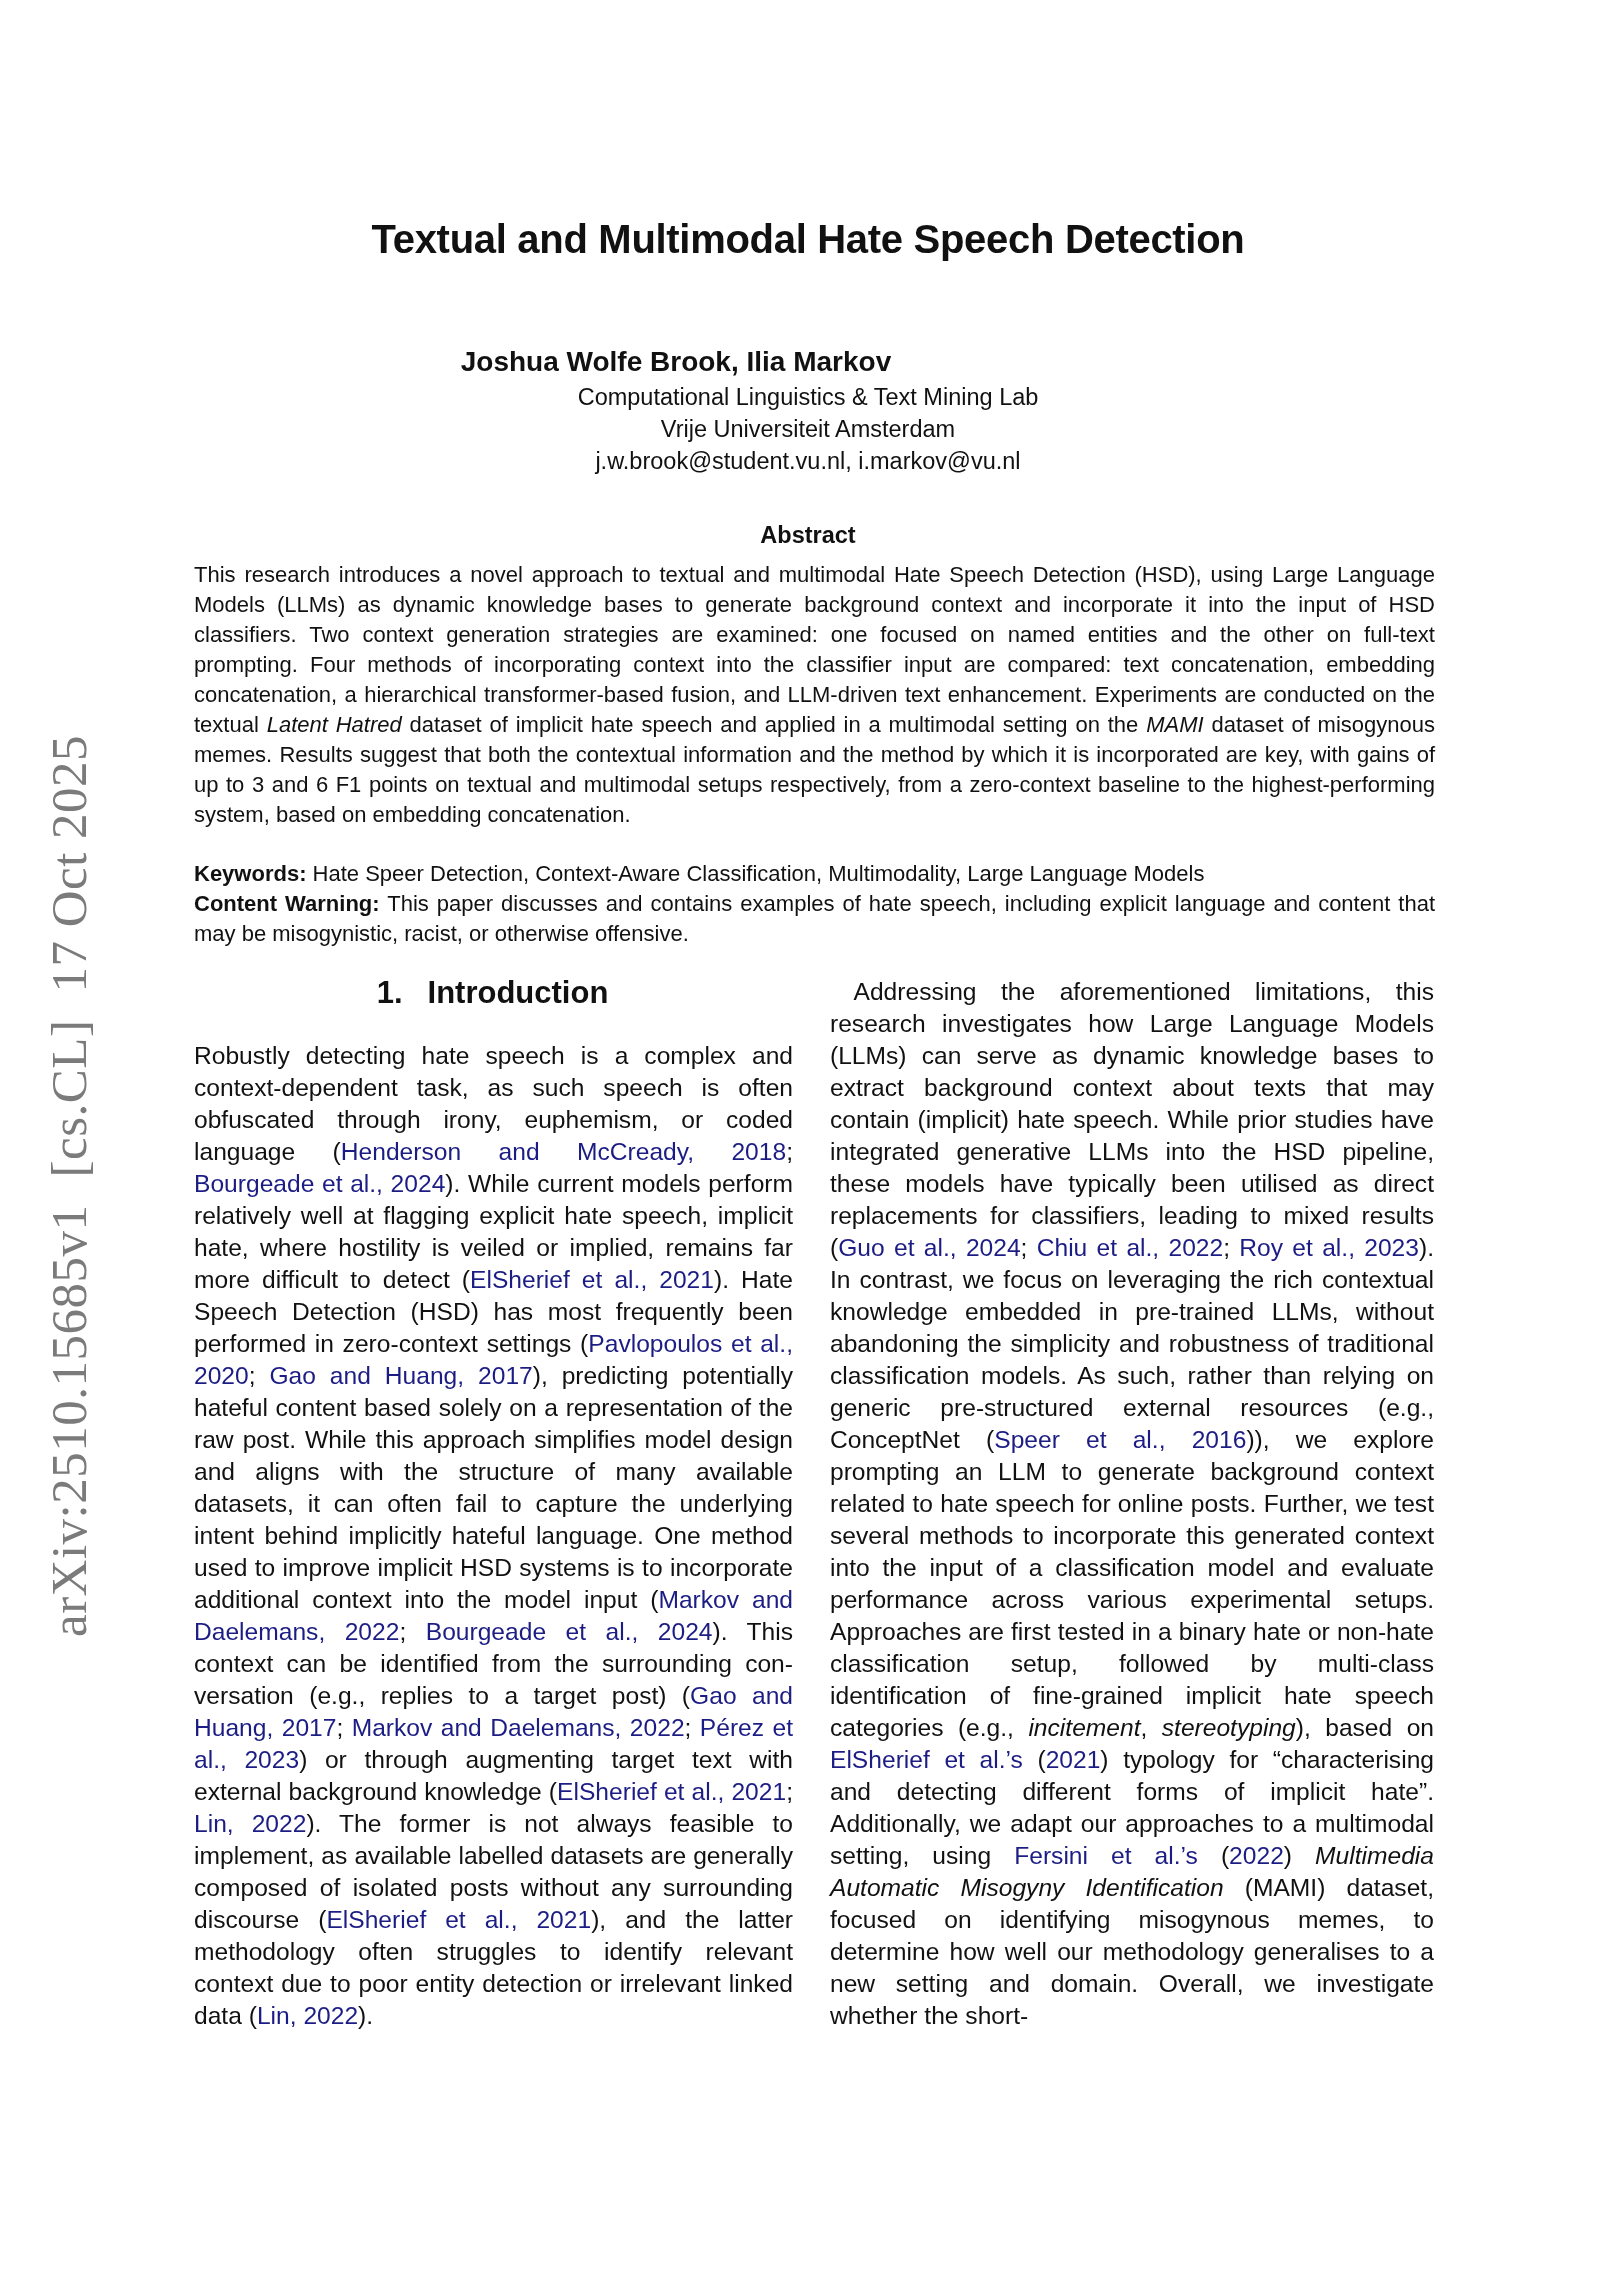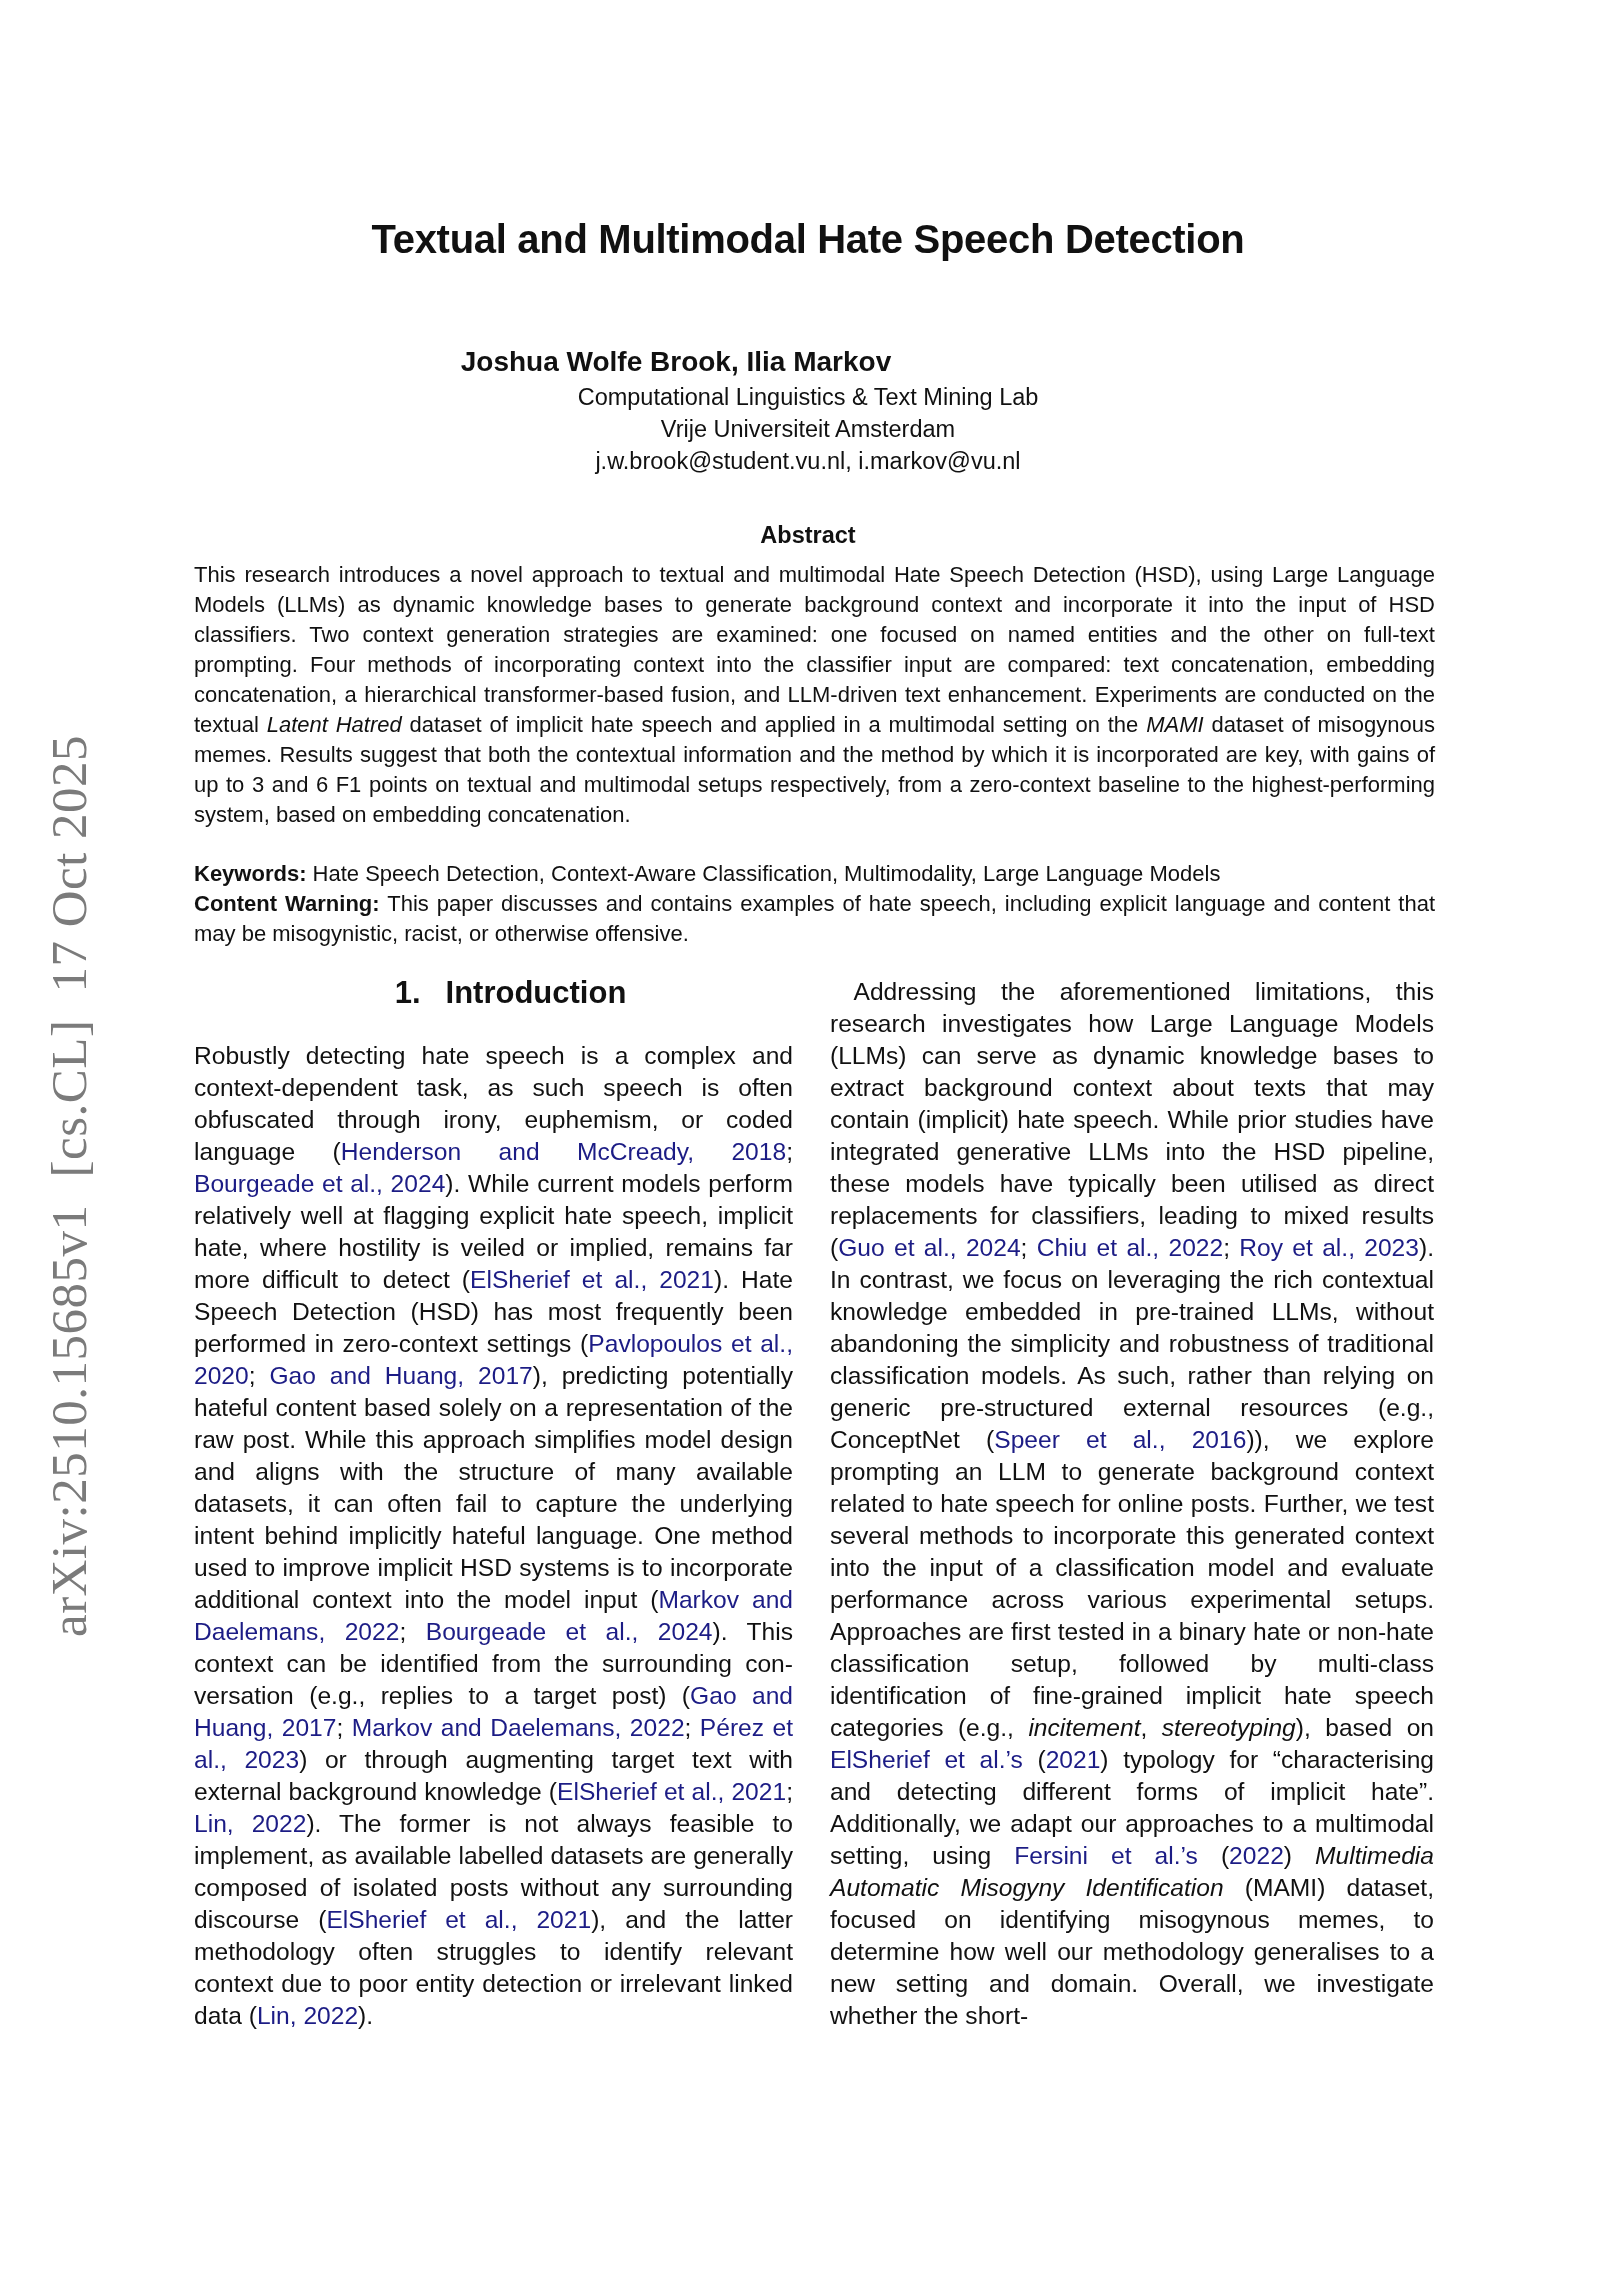--- a/index.html
+++ b/index.html
@@ -47,21 +47,21 @@
     font-size: 22px; line-height: 30px; text-align: left;
   }
   .keywords b { font-weight: bold; }
   .warning {
     position: absolute; left: 194px; width: 1241px; top: 889px;
     font-size: 22px; line-height: 30px; text-align: justify;
   }
   .warning b { font-weight: bold; }
 
   .section-heading {
-    position: absolute; left: 212px; width: 597px; top: 975px;
+    position: absolute; left: 194px; width: 597px; top: 975px;
     text-align: center; font-weight: bold; font-size: 31px; line-height: 36px;
   }
   .section-heading .num { margin-right: 25px; }
 
   .col {
     position: absolute; font-size: 24.6px; line-height: 32px;
     text-align: justify; hyphens: manual;
   }
   .col-left { left: 194px; width: 599px; top: 1040px; }
   .col-right { left: 830px; width: 604px; top: 976px; }
@@ -83,21 +83,21 @@
 <div class="authors">Joshua Wolfe Brook, Ilia Markov</div>
 <div class="affil">
   <div>Computational Linguistics &amp; Text Mining Lab</div>
   <div>Vrije Universiteit Amsterdam</div>
   <div>j.w.brook@student.vu.nl, i.markov@vu.nl</div>
 </div>
 
 <div class="abstract-heading">Abstract</div>
 <div class="abstract"><span>This research introduces a novel approach to textual and multimodal Hate Speech Detection (HSD), using Large Language Models (LLMs) as dynamic knowledge bases to generate background context and incorporate it into the input of HSD classifiers. Two context generation strategies are examined: one focused on named entities and the other on full-text prompting. Four methods of incorporating context into the classifier input are compared: text concatenation, embedding concatenation, a hierarchical transformer-based fusion, and LLM-driven text enhancement. Experiments are conducted on the textual </span><i>Latent Hatred</i><span> dataset of implicit hate speech and applied in a multimodal setting on the </span><i>MAMI</i><span> dataset of misogynous memes. Results suggest that both the contextual information and the method by which it is incorporated are key, with gains of up to 3 and 6 F1 points on textual and multimodal setups respectively, from a zero-context baseline to the highest-performing system, based on embedding concatenation.</span></div>
 
-<div class="keywords"><b>Keywords:</b><span> Hate Speech Detection, Context-Aware Classification, Multimodality, Large Language Models</span></div>
+<div class="keywords"><b>Keywords:</b><span> Hate Speer Detection, Context-Aware Classification, Multimodality, Large Language Models</span></div>
 <div class="warning"><b>Content Warning:</b><span> This paper discusses and contains examples of hate speech, including explicit language and content that may be misogynistic, racist, or otherwise offensive.</span></div>
 
 <div class="section-heading"><span class="num">1.</span><span>Introduction</span></div>
 
 <div class="col col-left">
   <p><span>Robustly detecting hate speech is a complex and context-dependent task, as such speech is often obfuscated through irony, euphemism, or coded language (</span><a class="cite">Henderson and McCready, 2018</a><span>; </span><a class="cite">Bourgeade et al., 2024</a><span>). While current models per­form relatively well at flagging explicit hate speech, implicit hate, where hostility is veiled or implied, re­mains far more difficult to detect (</span><a class="cite">ElSherief et al., 2021</a><span>).  Hate Speech Detection (HSD) has most frequently been performed in zero-context settings (</span><a class="cite">Pavlopoulos et al., 2020</a><span>; </span><a class="cite">Gao and Huang, 2017</a><span>), predicting potentially hateful content based solely on a representation of the raw post.  While this approach simplifies model design and aligns with the structure of many available datasets, it can often fail to capture the underlying intent behind implicitly hateful language.  One method used to improve implicit HSD systems is to incorporate ad­ditional context into the model input (</span><a class="cite">Markov and Daelemans, 2022</a><span>; </span><a class="cite">Bourgeade et al., 2024</a><span>).  This context can be identified from the surrounding con­versation (e.g., replies to a target post) (</span><a class="cite">Gao and Huang, 2017</a><span>; </span><a class="cite">Markov and Daelemans, 2022</a><span>; </span><a class="cite">Pérez et al., 2023</a><span>) or through augmenting target text with external background knowledge (</span><a class="cite">ElSherief et al., 2021</a><span>; </span><a class="cite">Lin, 2022</a><span>).  The former is not always feasi­ble to implement, as available labelled datasets are generally composed of isolated posts without any surrounding discourse (</span><a class="cite">ElSherief et al., 2021</a><span>), and the latter methodology often struggles to iden­tify relevant context due to poor entity detection or irrelevant linked data (</span><a class="cite">Lin, 2022</a><span>).</span></p>
 </div>
 
 <div class="col col-right">
   <p><span>Addressing the aforementioned limitations, this research investigates how Large Language Models (LLMs) can serve as dynamic knowledge bases to extract background context about texts that may contain (implicit) hate speech.  While prior stud­ies have integrated generative LLMs into the HSD pipeline, these models have typically been utilised as direct replacements for classifiers, leading to mixed results (</span><a class="cite">Guo et al., 2024</a><span>; </span><a class="cite">Chiu et al., 2022</a><span>; </span><a class="cite">Roy et al., 2023</a><span>).  In contrast, we focus on lever­aging the rich contextual knowledge embedded in pre-trained LLMs, without abandoning the sim­plicity and robustness of traditional classification models.  As such, rather than relying on generic pre-structured external resources (e.g., Concept­Net (</span><a class="cite">Speer et al., 2016</a><span>)), we explore prompting an LLM to generate background context related to hate speech for online posts.  Further, we test several methods to incorporate this generated con­text into the input of a classification model and evaluate performance across various experimen­tal setups.  Approaches are first tested in a bi­nary hate or non-hate classification setup, followed by multi-class identification of fine-grained implicit hate speech categories (e.g., </span><i>incitement</i><span>, </span><i>stereo­typing</i><span>), based on </span><a class="cite">ElSherief et al.’s</a><span> (</span><a class="cite">2021</a><span>) typology for “characterising and detecting different forms of implicit hate”.  Additionally, we adapt our ap­proaches to a multimodal setting, using </span><a class="cite">Fersini et al.’s</a><span> (</span><a class="cite">2022</a><span>) </span><i>Multimedia Automatic Misogyny Iden­tification</i><span> (MAMI) dataset, focused on identifying misogynous memes, to determine how well our methodology generalises to a new setting and do­main.  Overall, we investigate whether the short-</span></p>

